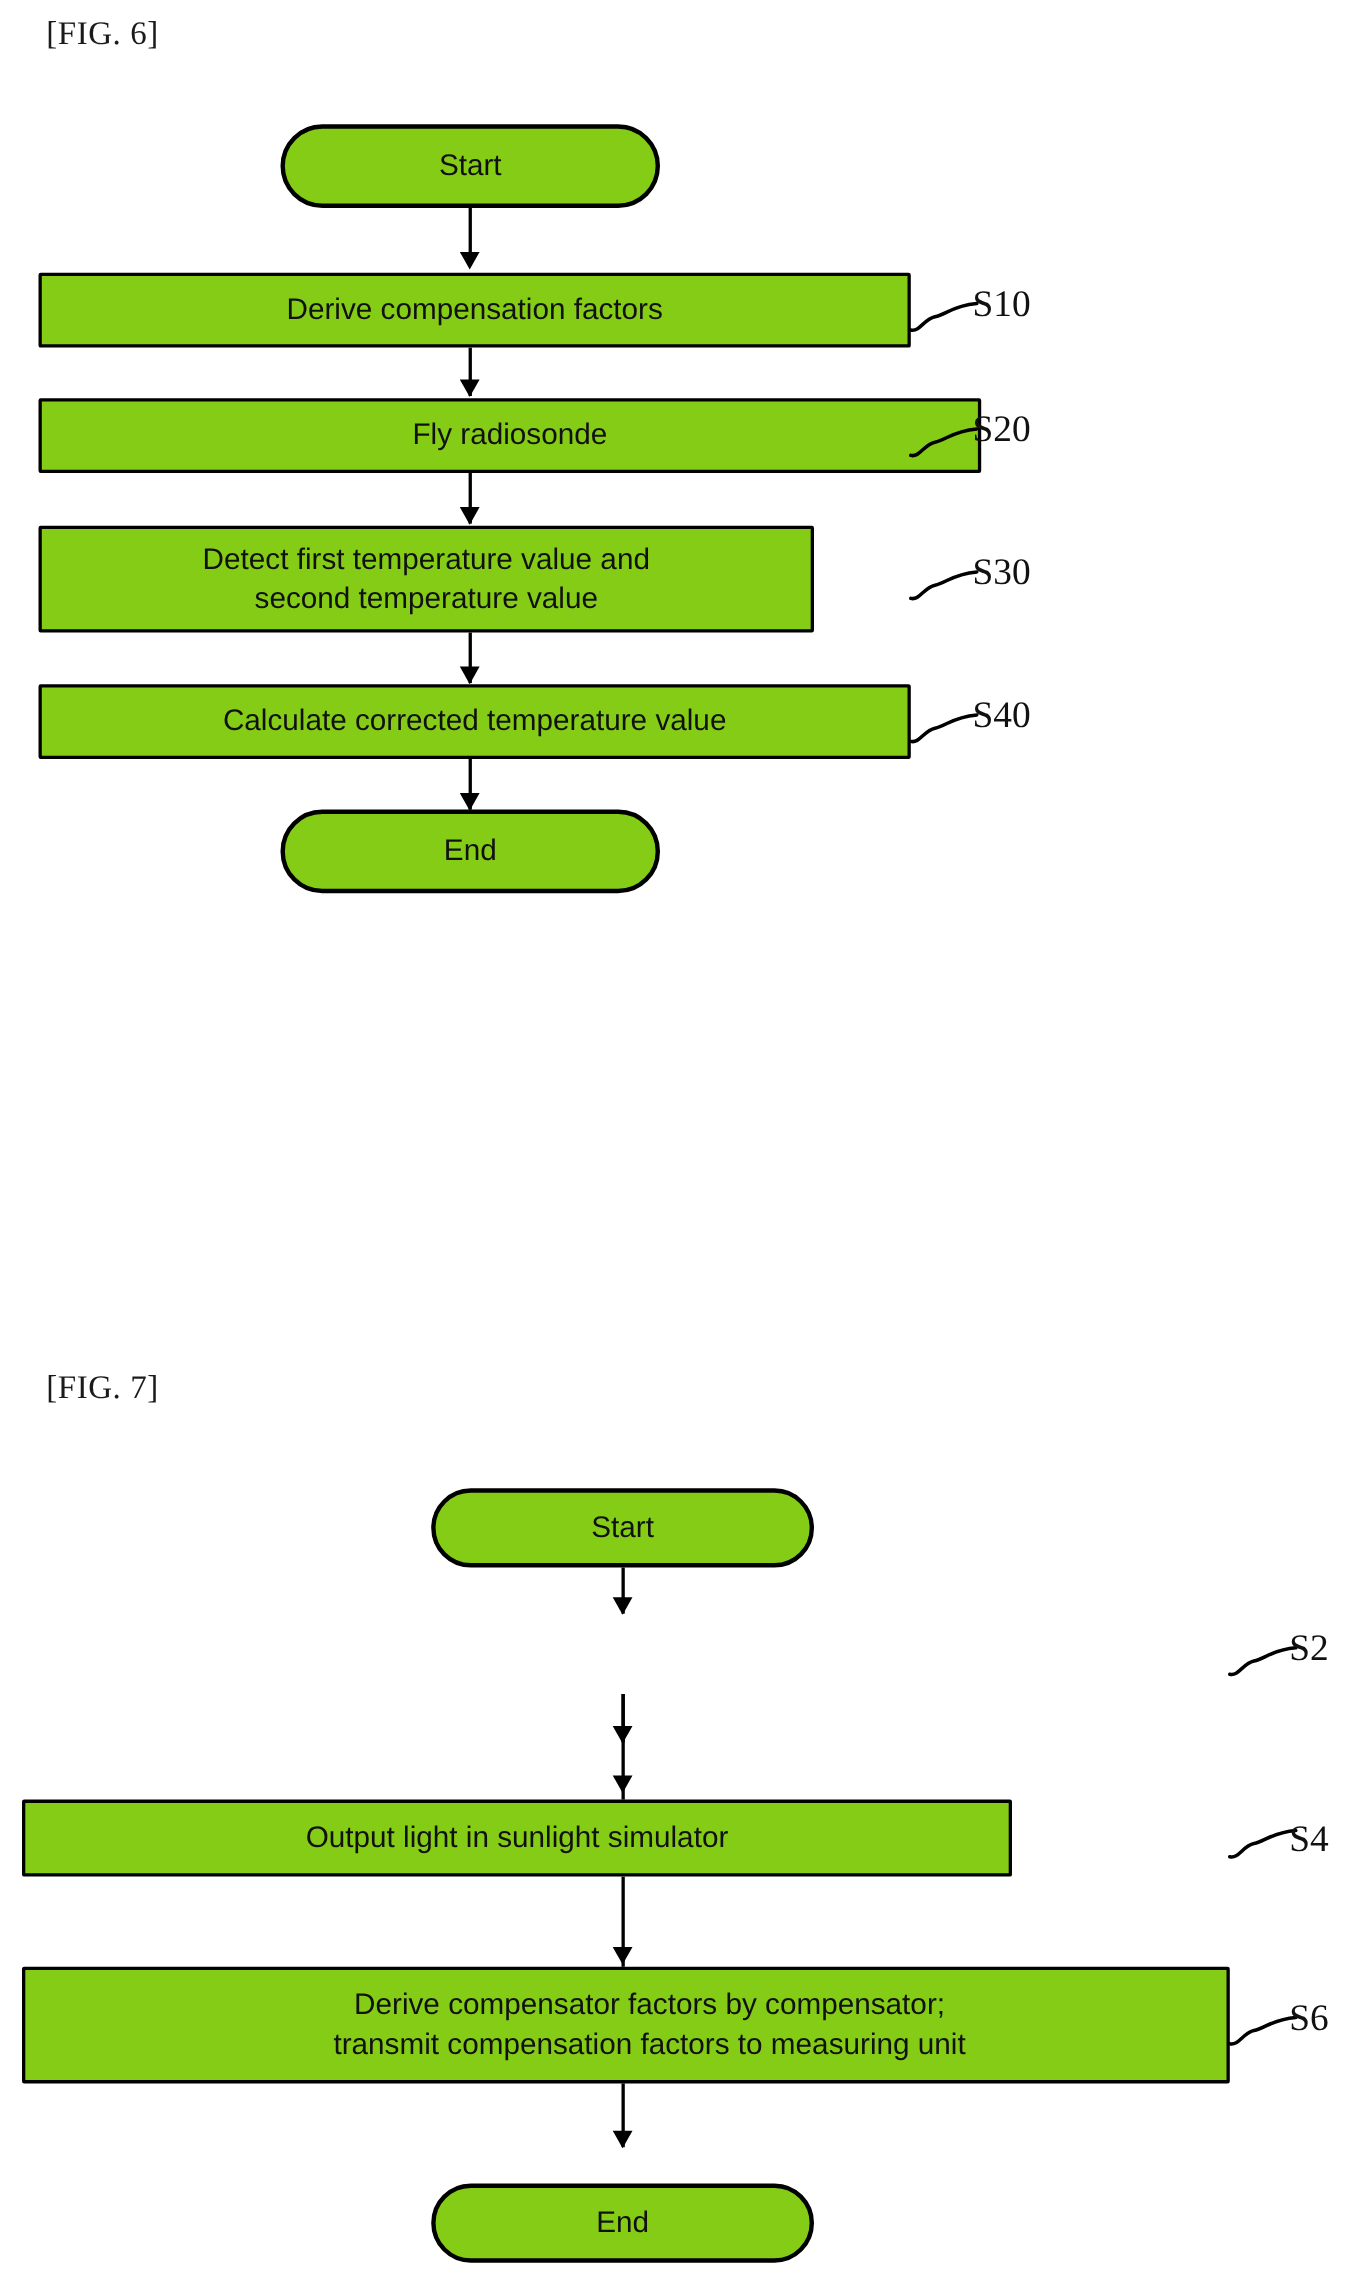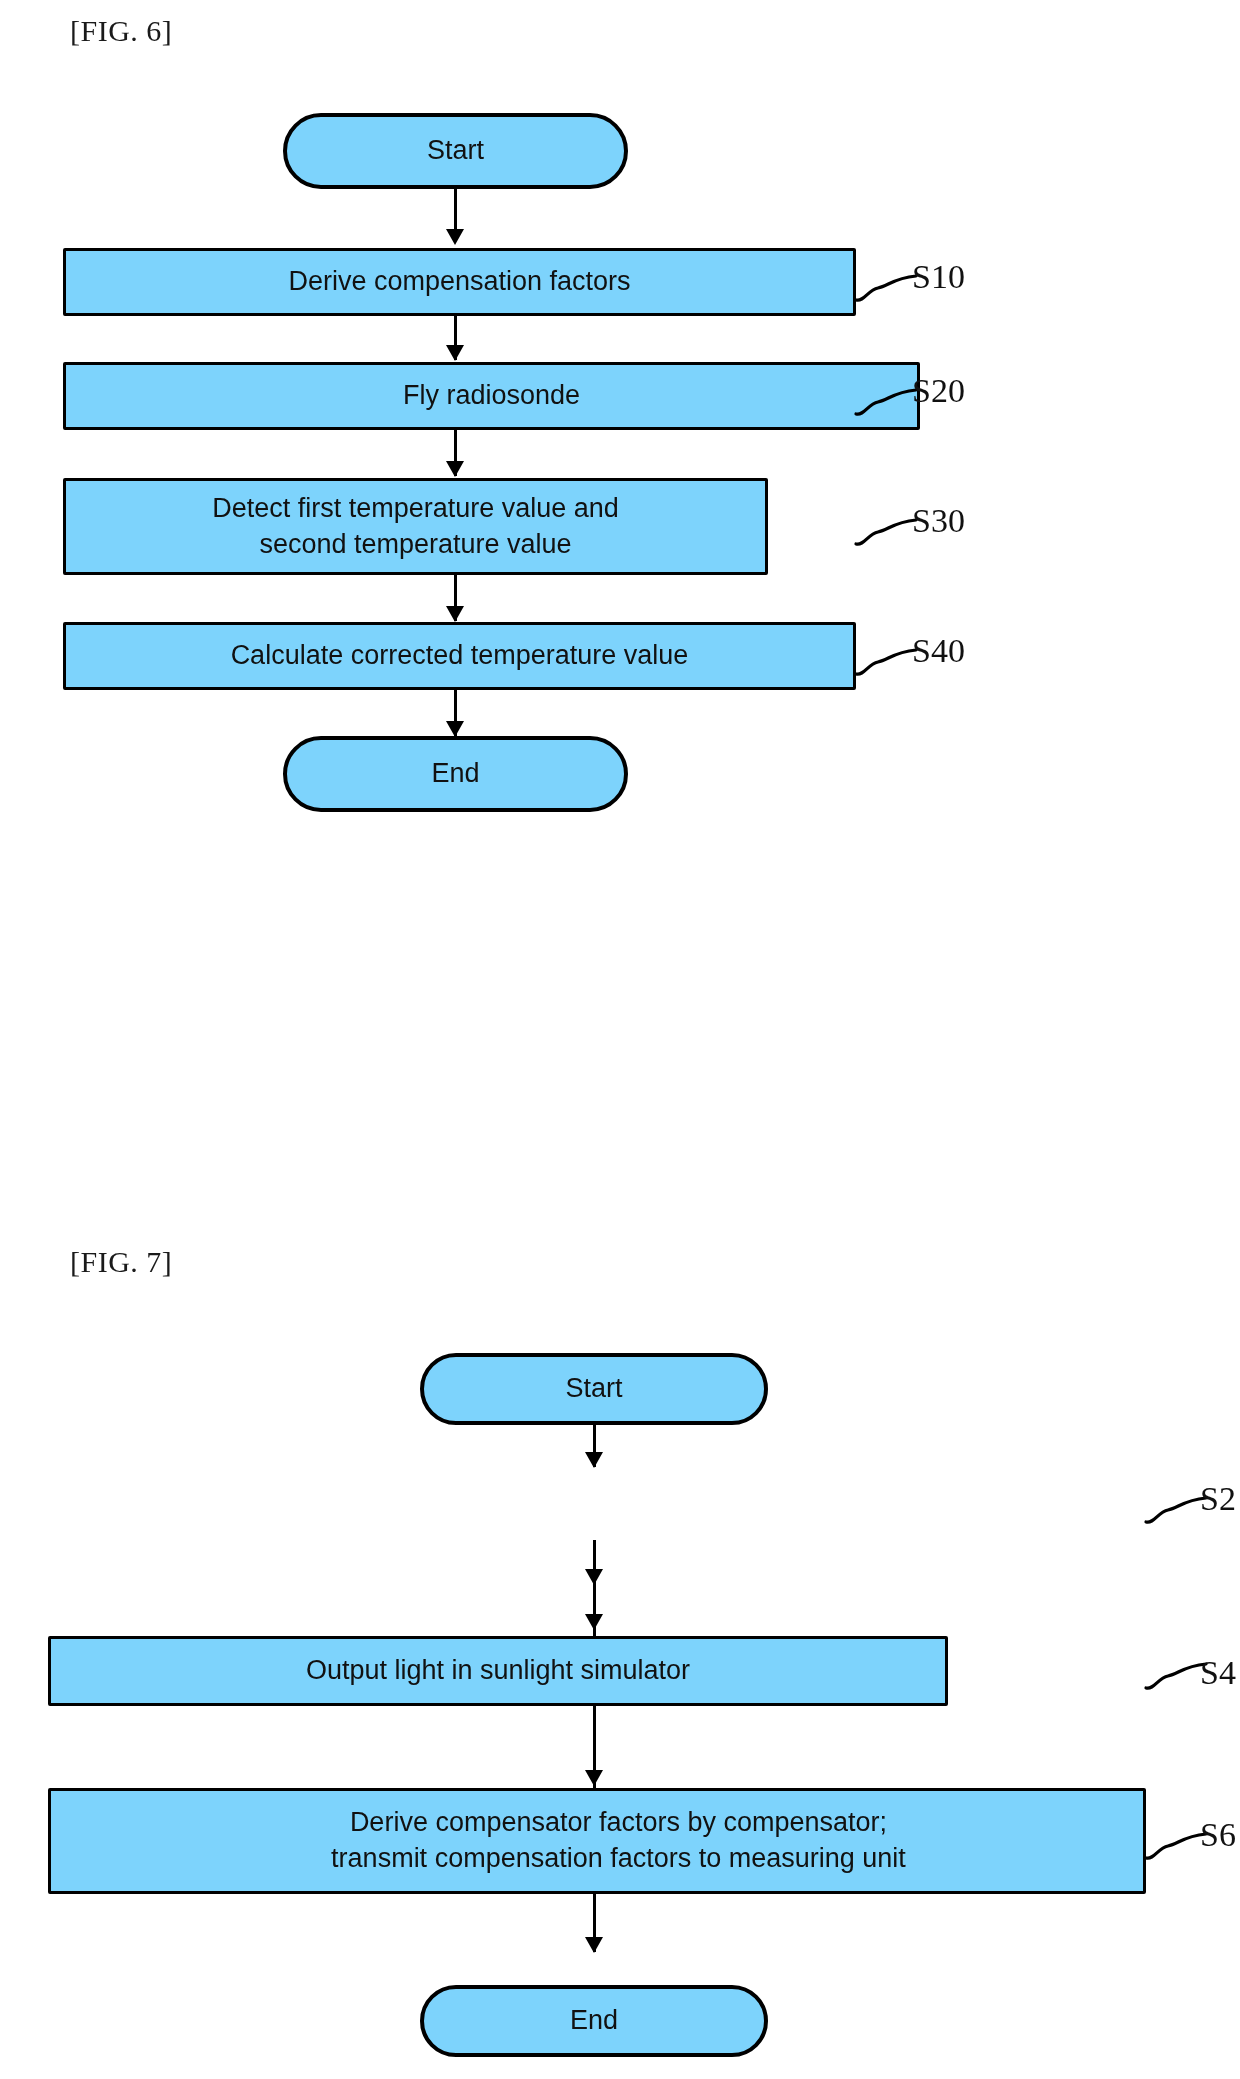--- a/index.html
+++ b/index.html
@@ -12,42 +12,41 @@
     height: 2079px;
     position: relative;
     font-family: "Liberation Sans", sans-serif;
     color: #000000;
     overflow: hidden;
   }
 
   .page {
     position: absolute;
     inset: 0;
-    margin-left: 28px;
   }
 
   
   .fig-caption {
     position: absolute;
     font-family: "Liberation Serif", serif;
     font-size: 30px;
     letter-spacing: 0.5px;
     color: #1a1a1a;
     white-space: nowrap;
   }
 
   
   .flow {
     position: absolute;
   }
 
   .node {
     position: absolute;
     box-sizing: border-box;
-    background: #7dd3fc;
+    background: #84cc16;
     border: 3px solid #000000;
     display: flex;
     align-items: center;
     justify-content: center;
     text-align: center;
     color: #111111;
   }
 
   .node.process {
     border-radius: 2px;

